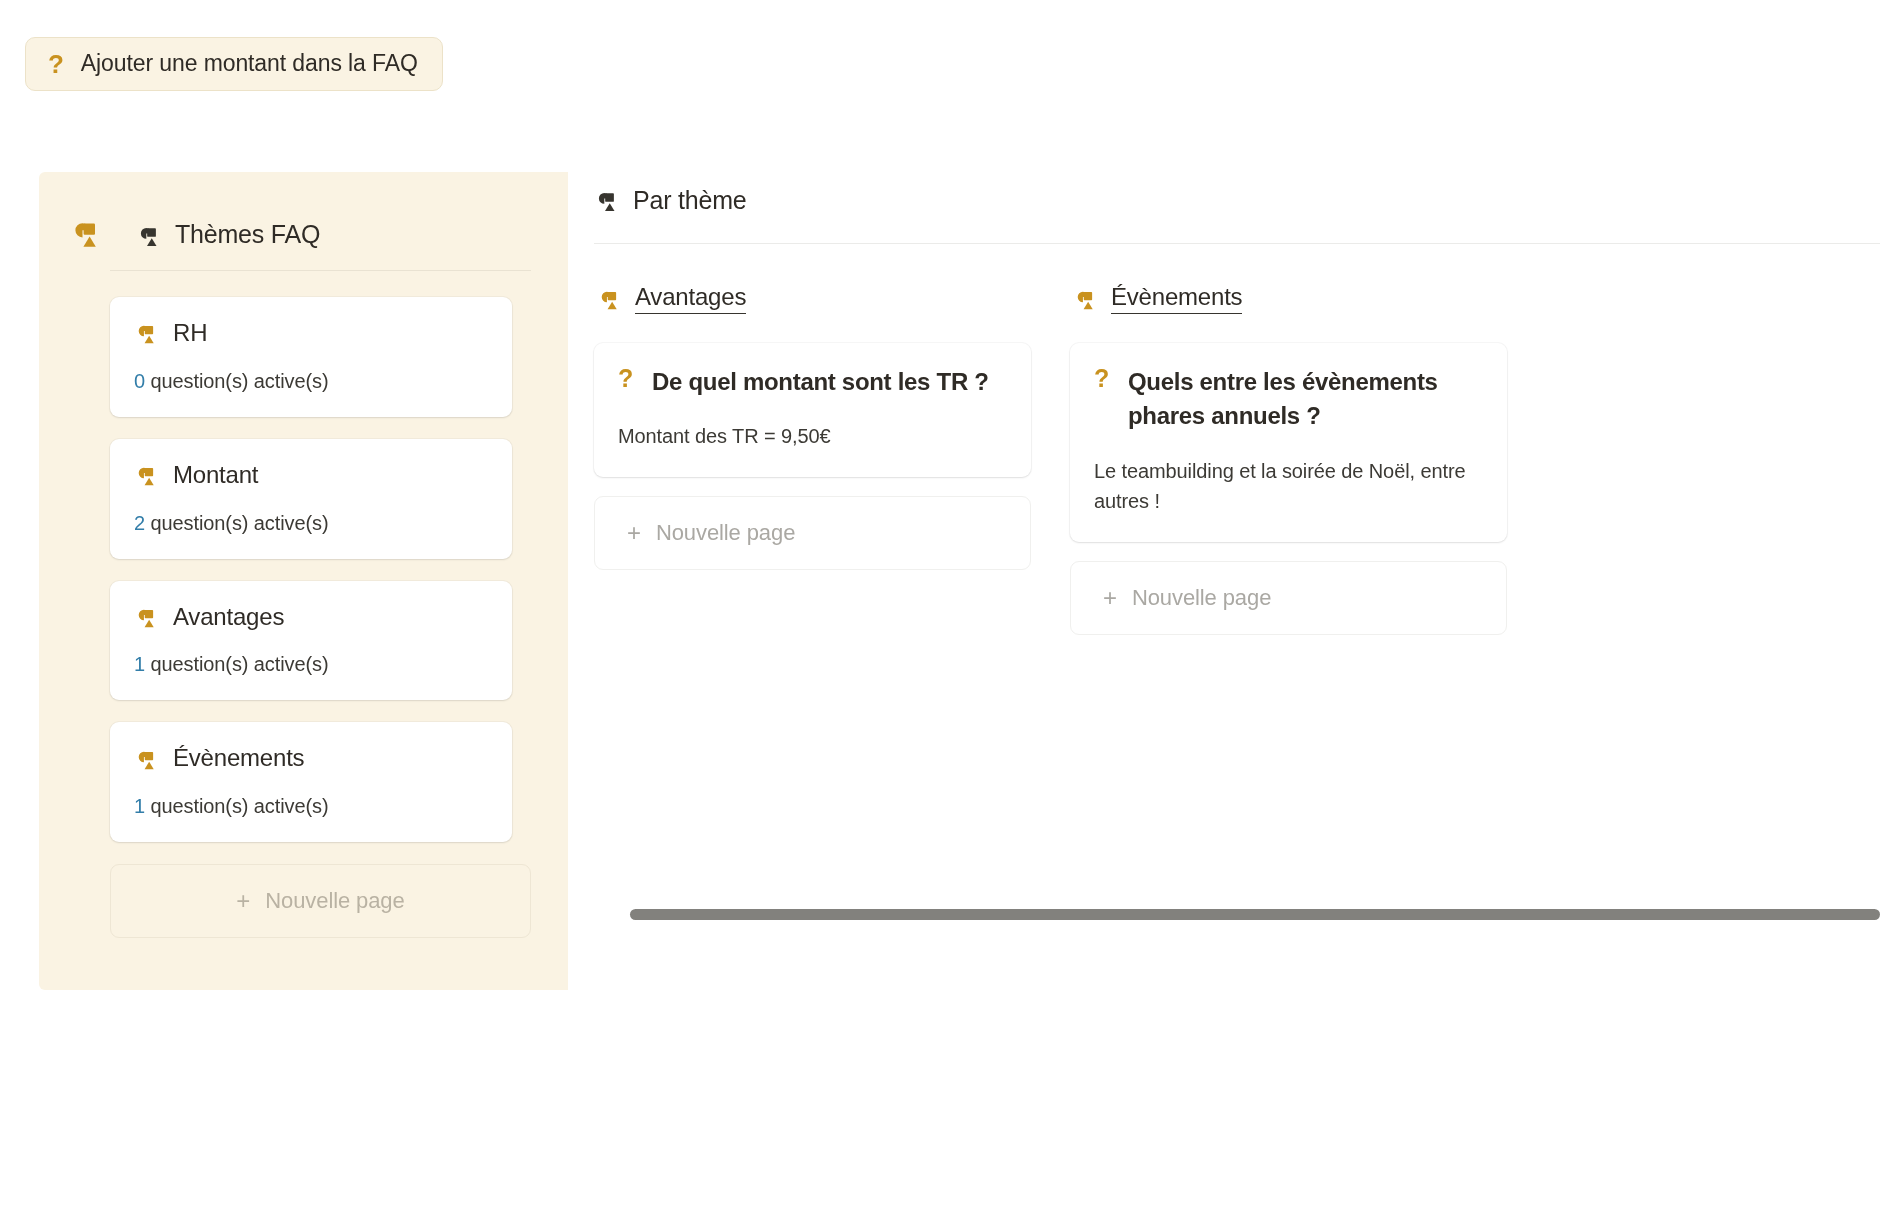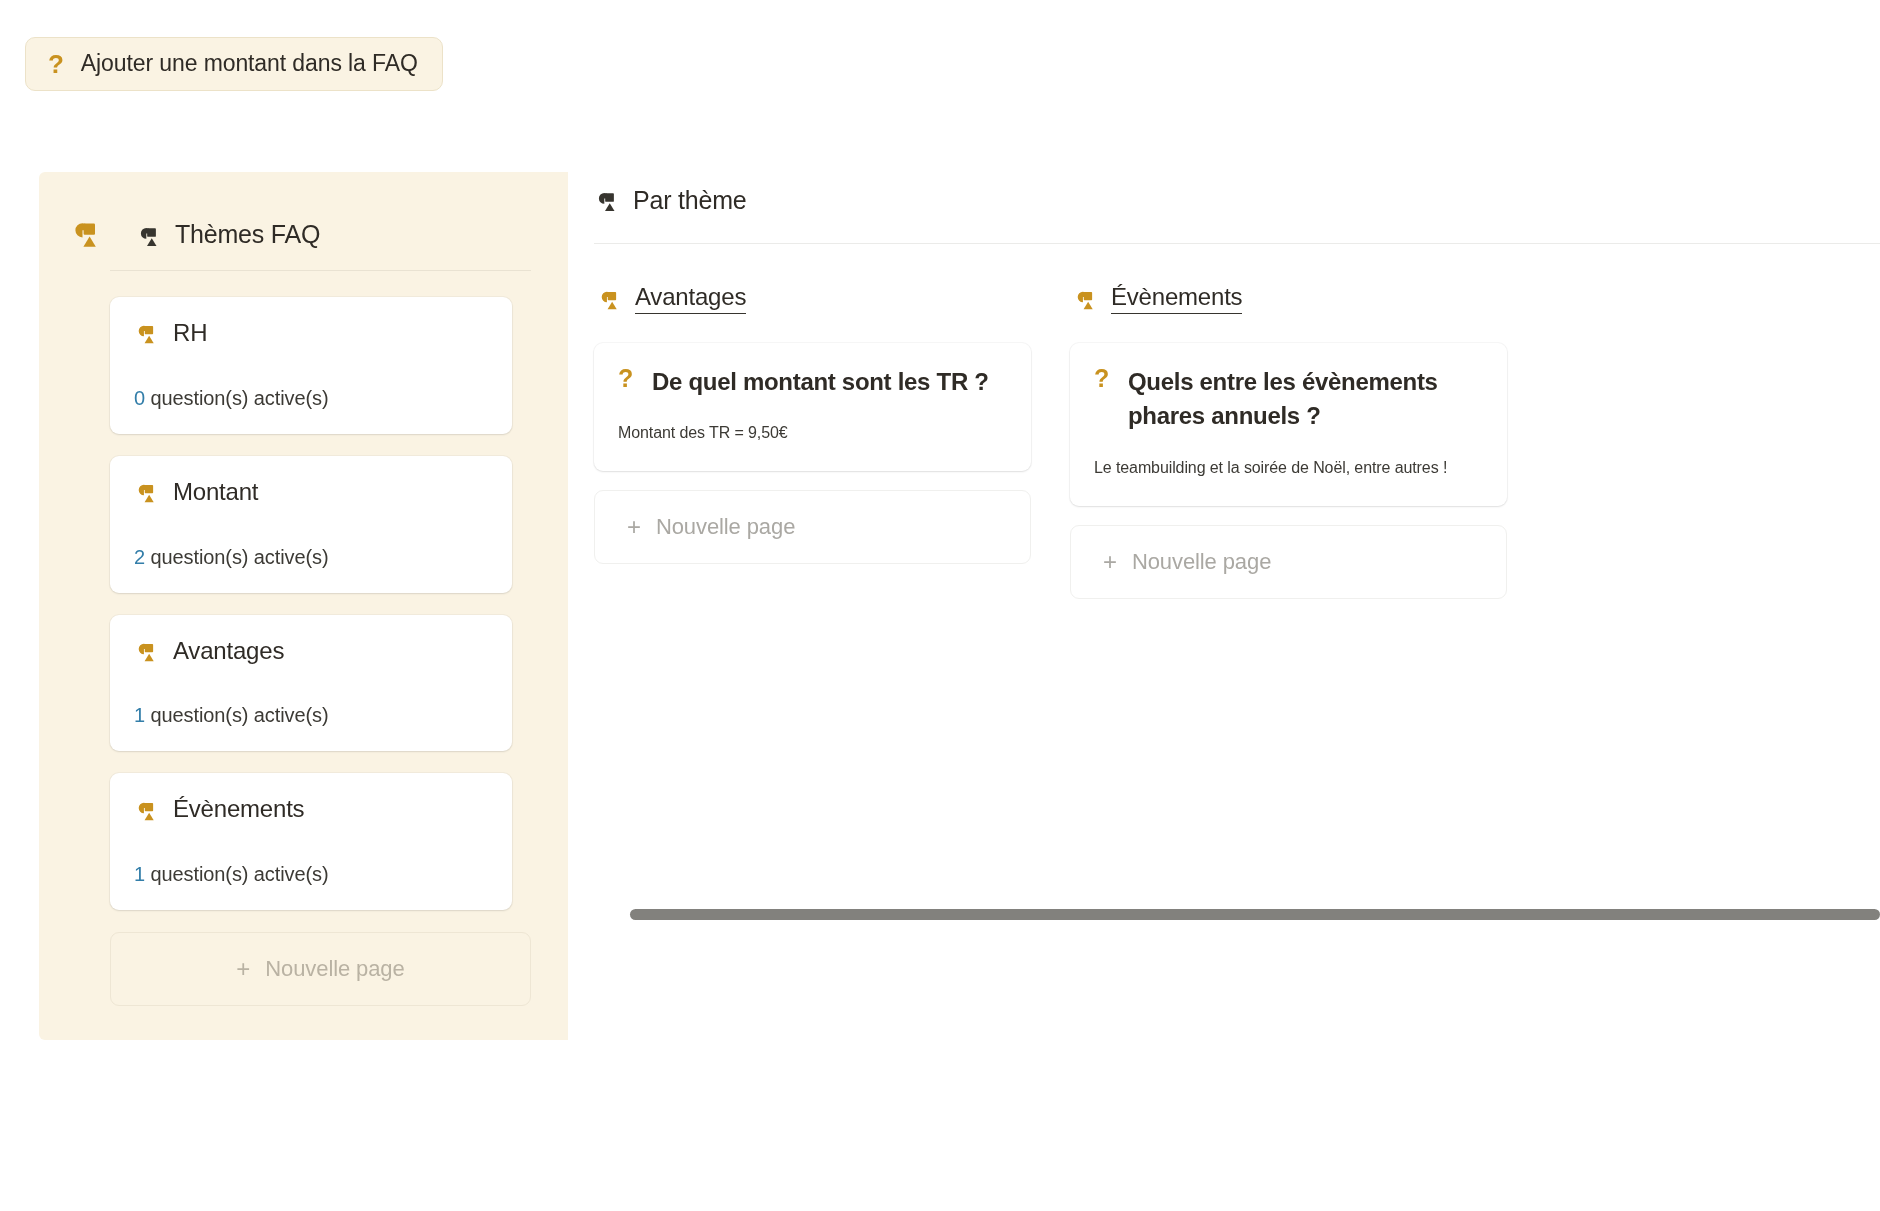--- a/index.html
+++ b/index.html
@@ -110,21 +110,21 @@
     display: flex;
     align-items: center;
     gap: 14px;
     font-size: 24px;
     font-weight: 500;
     color: #2f2b26;
     letter-spacing: -0.2px;
     line-height: 1.2;
   }
   .theme-card-meta {
-    margin-top: 39px;
+    margin-top: 22px;
     font-size: 20px;
     color: #3c3a35;
     letter-spacing: -0.1px;
   }
   .count { color: #337ea9; }
 
   .new-page-btn {
     margin: 22px 37px 0 71px;
     border: 1px solid #eee6d4;
     border-radius: 9px;
@@ -203,21 +203,21 @@
     color: #2f2b26;
     line-height: 1.42;
     letter-spacing: -0.3px;
   }
   .q-card-title .qmark {
     font-size: 25px;
     padding-top: 1px;
   }
   .q-card-body {
     margin-top: 22px;
-    font-size: 16px;
+    font-size: 20px;
     color: #3c3a35;
     line-height: 1.5;
     letter-spacing: -0.1px;
   }
   .col-new-page {
     border: 1px solid #f0f0ee;
     border-radius: 9px;
     height: 74px;
     display: flex;
     align-items: center;

